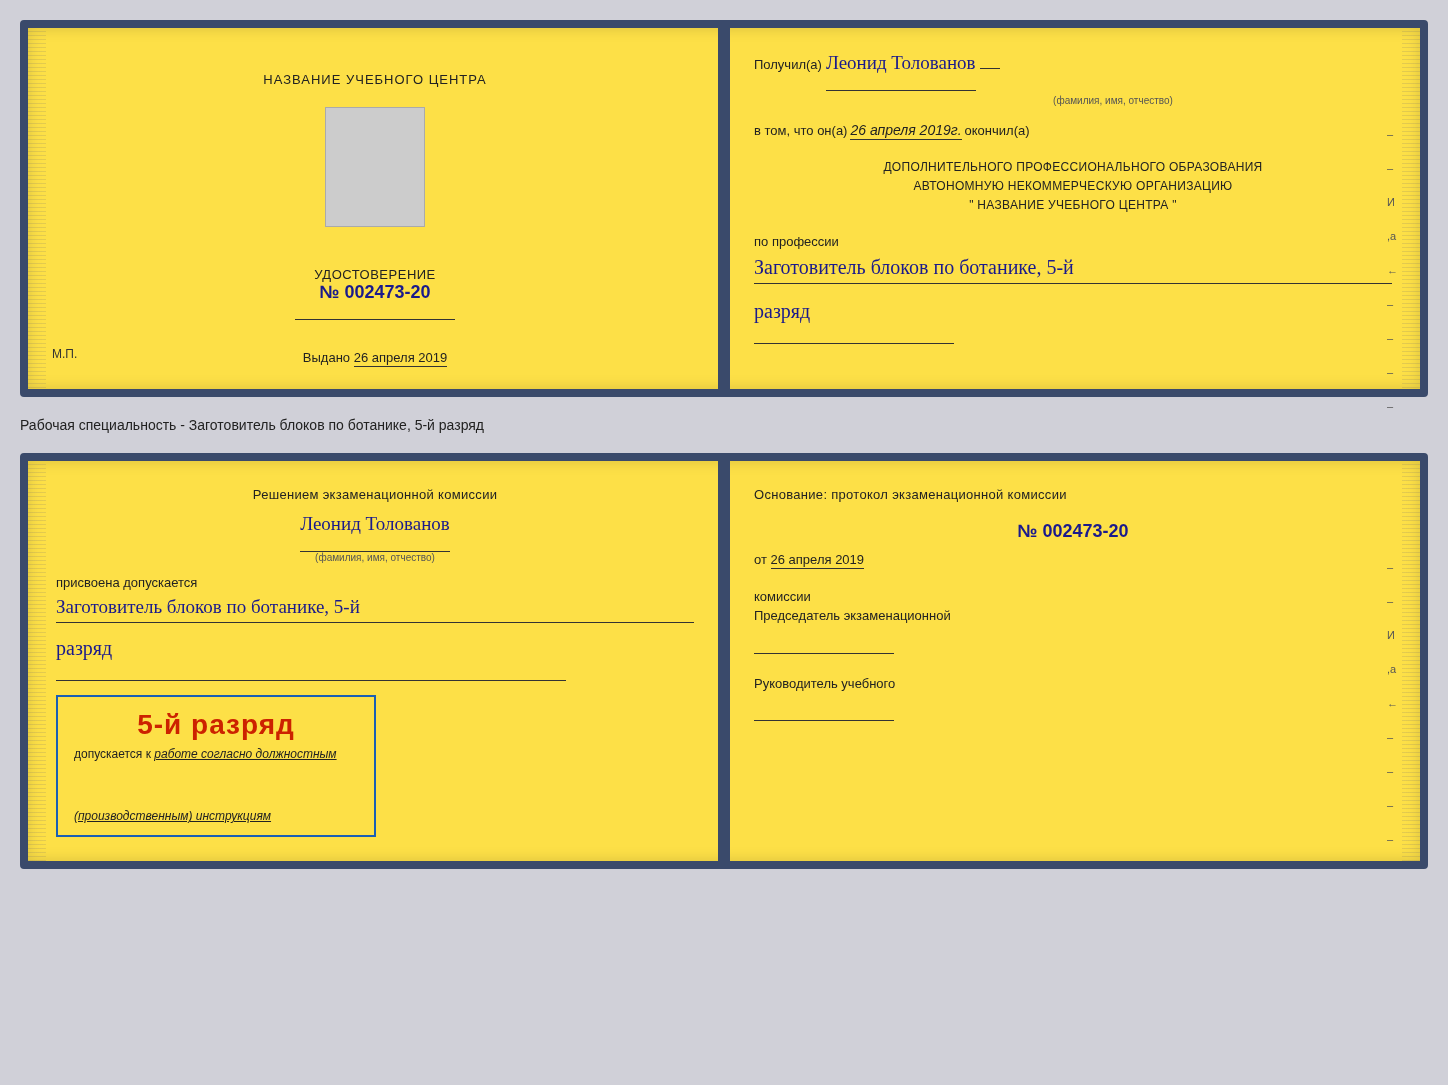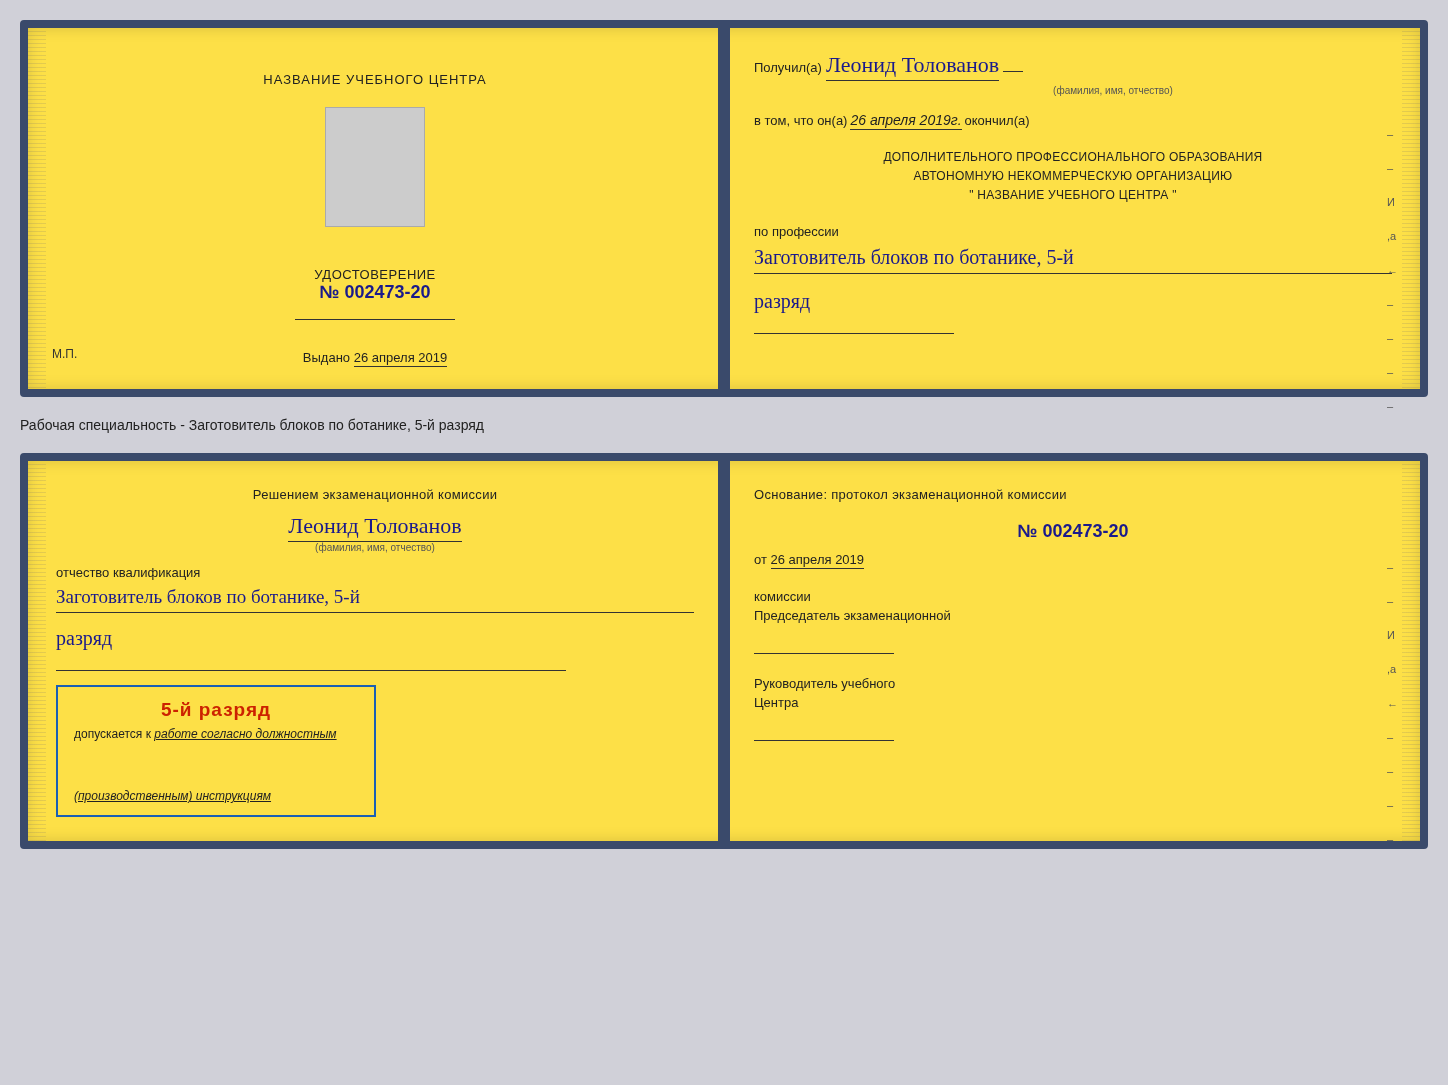--- a/index.html
+++ b/index.html
@@ -154,24 +154,24 @@
       font-family: Arial, sans-serif;
       margin-bottom: 4px;
       display: flex;
       align-items: baseline;
       gap: 4px;
       flex-wrap: wrap;
     }
 
     .handwritten-name {
       font-family: 'Segoe Script', 'Brush Script MT', cursive;
-      font-size: 22px;
+      font-size: 19px;
       color: #1a1a8c;
       border-bottom: 1px solid #333;
-      padding-bottom: 2px;
+      padding-bottom: 16px;
     }
 
     .small-label {
       font-size: 10px;
       color: #555;
       font-family: Arial, sans-serif;
       text-align: center;
       display: block;
     }
 
@@ -260,21 +260,21 @@
 
     .stamp-box {
       border: 2px solid #1a5fb4;
       padding: 12px 16px;
       margin-top: 16px;
       display: inline-block;
       width: 320px;
     }
 
     .stamp-big-text {
-      font-size: 19px;
+      font-size: 28px;
       font-weight: bold;
       color: #cc2200;
       font-family: Arial, sans-serif;
       text-align: center;
       letter-spacing: 1px;
     }
 
     .stamp-small {
       font-size: 12px;
       color: #222;
@@ -432,21 +432,21 @@
 
       <div class="resolution-title" style="text-align:center;width:100%;">Решением экзаменационной комиссии</div>
 
       <div style="margin-top:8px;width:100%;text-align:center;">
         <div class="handwritten-name" style="display:inline-block;border-bottom:1px solid #333;">Леонид Толованов</div>
         <div>
           <span class="small-label">(фамилия, имя, отчество)</span>
         </div>
       </div>
 
-      <div class="qualified-label" style="margin-top:12px;">отчество квалификация</div>
+      <div class="qualified-label" style="margin-top:12px;">присвоена допускается</div>
 
       <div style="width:100%;margin-top:4px;">
         <span class="handwritten-profession" style="display:block;font-family:'Segoe Script','Brush Script MT',cursive;font-size:19px;color:#1a1a8c;border-bottom:1px solid #333;padding-bottom:2px;line-height:1.4;">Заготовитель блоков по ботанике, 5-й</span>
       </div>
 
       <div style="width:100%;margin-top:6px;">
         <span class="razryad-line" style="min-width:80%;">разряд</span>
       </div>
 
       <div class="stamp-box" style="margin-top:14px;">
@@ -477,21 +477,20 @@
       </div>
 
       <div class="signature-block">
         <div>комиссии</div>
         <div>Председатель экзаменационной</div>
         <div class="signature-line"></div>
       </div>
 
       <div class="signature-block" style="margin-top:20px;">
         <div>Руководитель учебного</div>
-        <div>Центра</div>
         <div class="signature-line"></div>
       </div>
 
       <div class="side-marks">
         <span>–</span>
         <span>–</span>
         <span>И</span>
         <span>,а</span>
         <span>←</span>
         <span>–</span>

